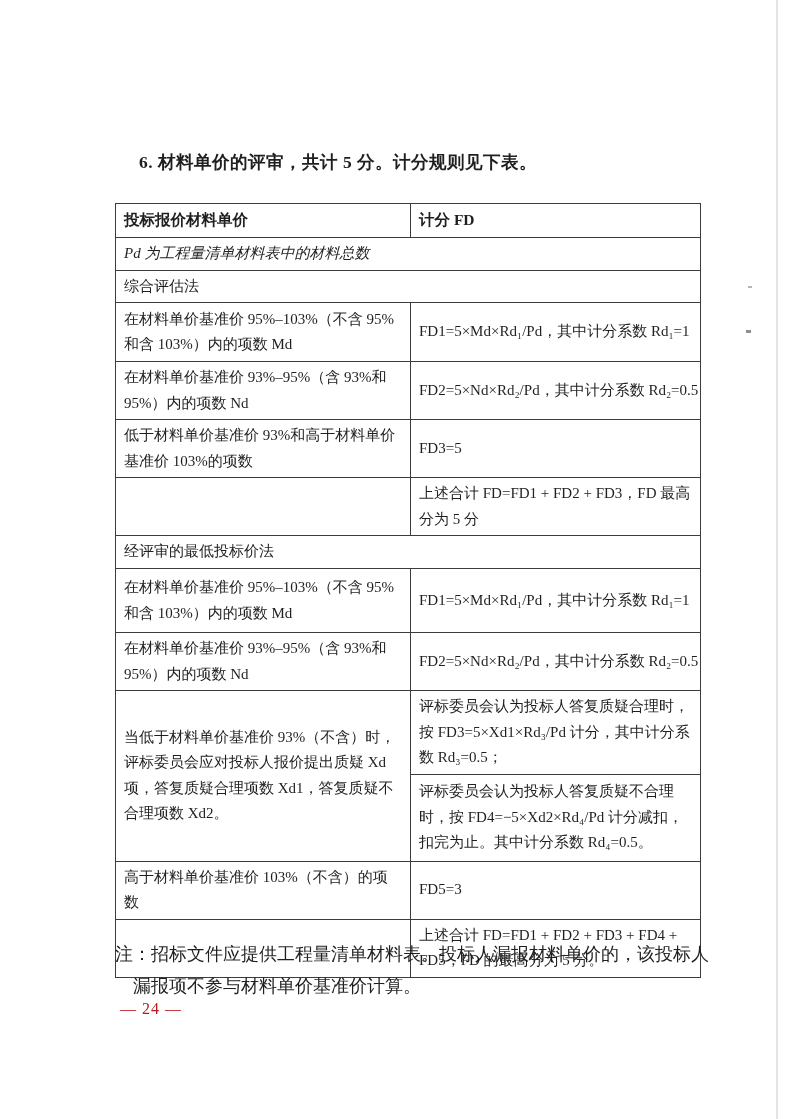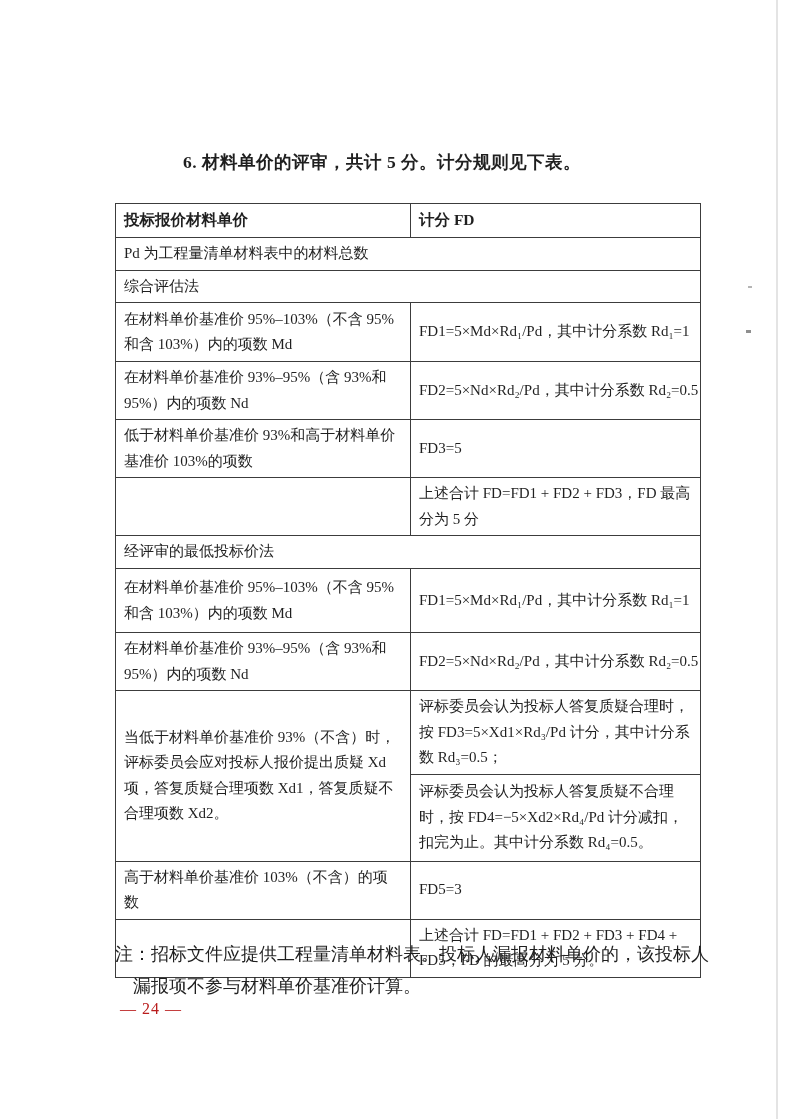--- a/index.html
+++ b/index.html
@@ -14,21 +14,20 @@
     color: #1f1f1f;
   }
   .title {
     position: absolute;
     left: 139px;
     top: 150px;
     font-size: 17.5px;
     font-weight: 700;
     letter-spacing: 0.5px;
     white-space: nowrap;
-    margin-left: 44px;
   }
   table.score-table {
     position: absolute;
     left: 115px;
     top: 203px;
     width: 585px;
     border-collapse: collapse;
     table-layout: fixed;
   }
   .score-table td, .score-table th {
@@ -41,21 +40,21 @@
     text-align: left;
     word-break: break-word;
   }
   .col-criteria { width: 295px; }
   .col-score    { width: 290px; }
   .score-table th { font-weight: 700; text-align: left; font-size: 15.5px; }
   .center { text-align: center; }
   .bold   { font-weight: 700; font-size: 15.5px; }
   .fmla   { white-space: nowrap; font-size: 14px; padding-left: 6px; }
   .h-header { height: 34px; }
-  .h-pd     { height: 31px; }
+  .h-pd     { height: 31px; font-style: italic; }
   .h-sec1   { height: 30px; }
   .h-r1     { height: 59px; }
   .h-r2     { height: 55px; }
   .h-r3     { height: 53px; }
   .h-tot1   { height: 50px; }
   .h-sec2   { height: 33px; }
   .h-r1b    { height: 64px; }
   .h-r2b    { height: 57px; }
   .h-qa     { height: 76px; }
   .h-qb     { height: 87px; }

